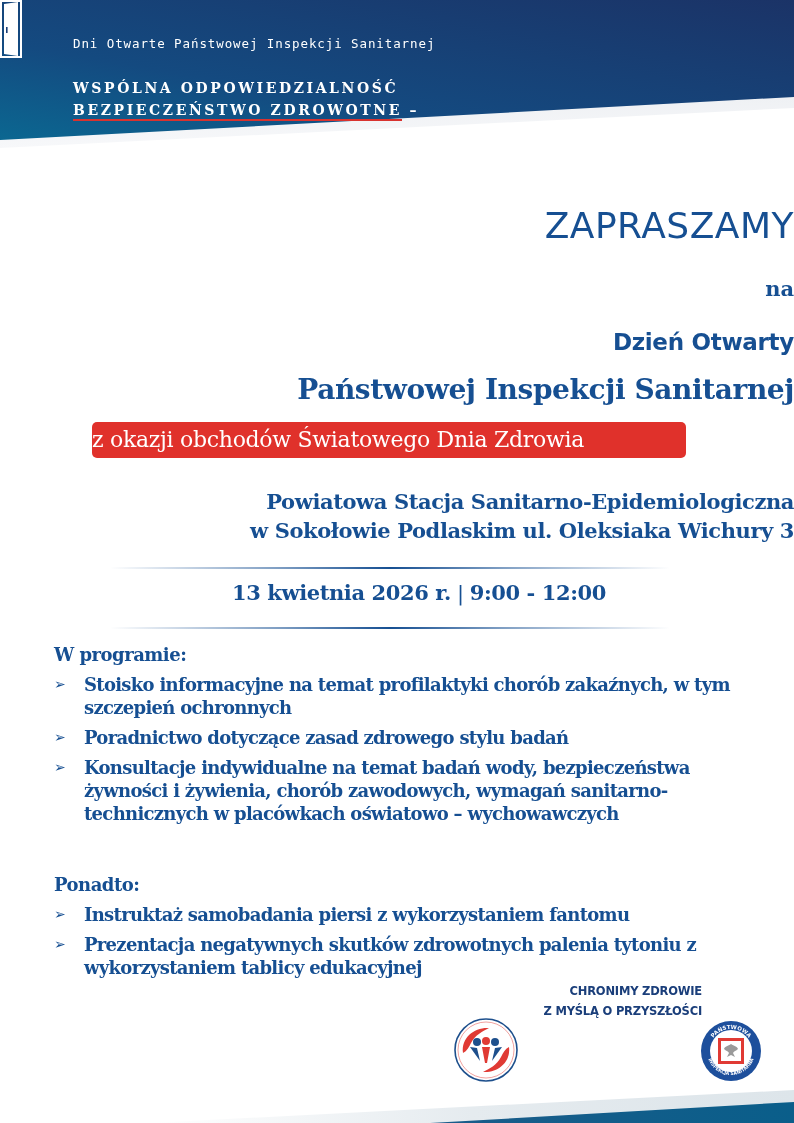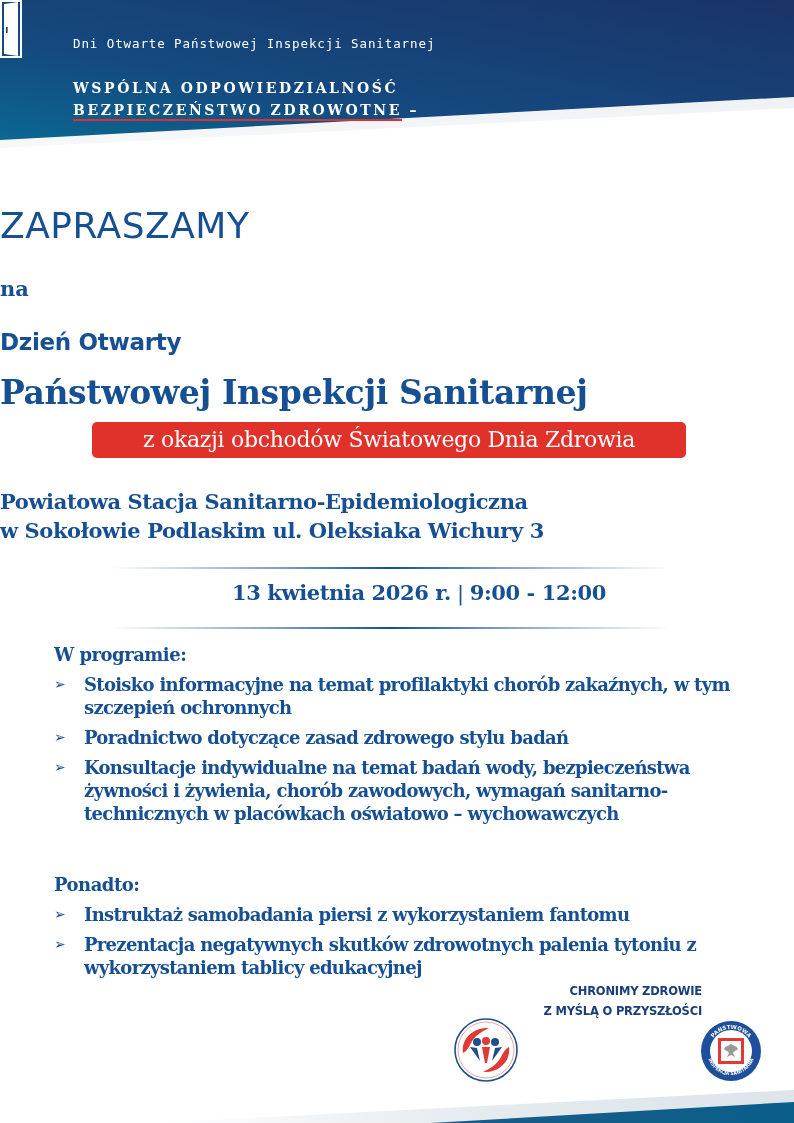--- a/index.html
+++ b/index.html
@@ -8,27 +8,27 @@
   
   .header { position: absolute; left: 0; top: 0; width: 794px; height: 160px; }
   .header svg { position: absolute; left: 0; top: 0; }
   .door { position: absolute; left: 36px; top: 37px; width: 22px; height: 58px; }
   .hdr-line1 { position: absolute; left: 73px; top: 36px; font-family: "DejaVu Sans Mono", monospace; font-size: 12.5px; color: #ffffff; letter-spacing: 0.9px; white-space: nowrap; }
   .hdr-line2 { position: absolute; left: 73px; top: 58px; font-family: "DejaVu Serif", serif; font-weight: bold; font-size: 14px; color: #ffffff; letter-spacing: 2.6px; white-space: nowrap; margin-top: 44px; }
   .hdr-line2 .ul { border-bottom: 2.5px solid #d8332f; padding-bottom: 1px; }
   .hdr-line3 { position: absolute; left: 73px; top: 80px; font-family: "DejaVu Serif", serif; font-weight: bold; font-size: 14px; color: #ffffff; letter-spacing: 2.6px; white-space: nowrap; }
 
   
-  .center { position: absolute; left: 0; width: 794px; text-align: left; color: #164f92; }
+  .center { position: absolute; left: 0; width: 794px; text-align: right; color: #164f92; }
   .title-zap { top: 205px; font-family: "DejaVu Sans", sans-serif; font-size: 36px; letter-spacing: 0.5px; color: #164f92; }
   .title-na { top: 276px; font-family: "DejaVu Serif", serif; font-weight: bold; font-size: 21px; }
   .title-day { top: 329px; font-family: "DejaVu Sans", sans-serif; font-weight: bold; font-size: 23px; letter-spacing: -0.3px; }
-  .title-psi { top: 373px; font-family: "DejaVu Serif", serif; font-weight: bold; font-size: 33px; letter-spacing: -0.4px; }
+  .title-psi { top: 373px; font-family: "DejaVu Serif", serif; font-weight: bold; font-size: 28px; letter-spacing: -0.4px; }
 
-  .occasion { position: absolute; left: 92px; top: 422px; width: 594px; height: 36px; background: #e0312b; border-radius: 5px; color: #ffffff; font-family: "DejaVu Serif", serif; font-size: 22px; text-align: center; line-height: 36px; letter-spacing: -0.3px; white-space: nowrap; }
+  .occasion { position: absolute; left: 92px; top: 422px; width: 594px; height: 36px; background: #e0312b; border-radius: 5px; color: #ffffff; font-family: "DejaVu Serif", serif; font-size: 22px; line-height: 36px; letter-spacing: -0.3px; white-space: nowrap; }
 
   .venue { top: 487px; font-family: "DejaVu Serif", serif; font-weight: bold; font-size: 21px; line-height: 29px; letter-spacing: -0.4px; }
 
   .divider { position: absolute; left: 110px; width: 560px; height: 2px; background: linear-gradient(90deg, rgba(22,79,146,0) 0%, rgba(22,79,146,0.55) 30%, #164f92 50%, rgba(22,79,146,0.55) 70%, rgba(22,79,146,0) 100%); }
   .divider.d1 { top: 567px; }
   .divider.d2 { top: 627px; }
 
   .date-line { position: absolute; left: 232px; top: 580px; font-family: "DejaVu Serif", serif; font-weight: bold; font-size: 21px; color: #164f92; white-space: nowrap; letter-spacing: -0.4px; }
   .date-line .sep { font-weight: normal; padding: 0 6px; }
 

